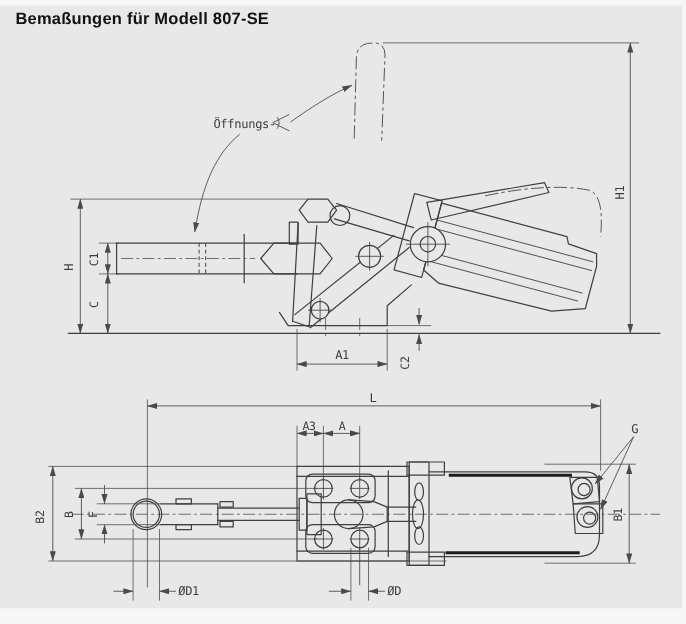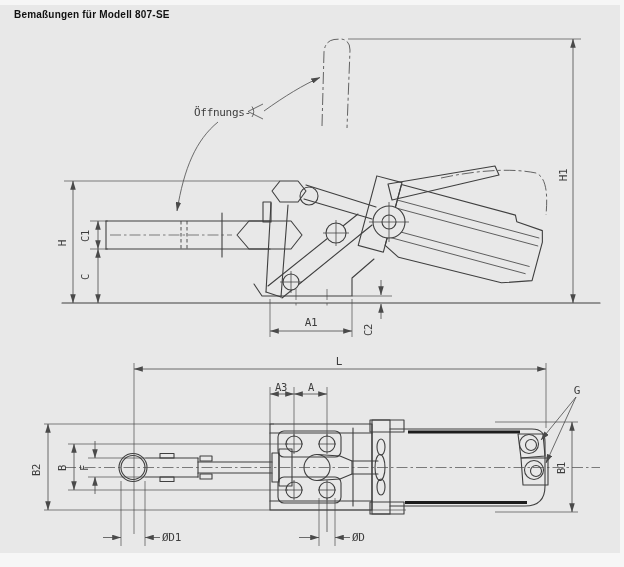--- a/index.html
+++ b/index.html
@@ -1,19 +1,19 @@
 <!DOCTYPE html>
 <html><head>
 <meta charset="utf-8">
 <style>
   html,body{margin:0;padding:0;background:#f6f6f6;}
   .stage{position:relative;width:624px;height:567px;background:#f6f6f6;overflow:hidden;
          font-family:"Liberation Sans", sans-serif;}
   .panel{position:absolute;left:0;top:5px;width:620px;height:548px;background:#e8e8e8;}
-  .title{position:absolute;left:14px;top:9px;font-size:10px;font-weight:bold;color:#111;
+  .title{position:absolute;left:14px;top:9px;font-size:15px;font-weight:bold;color:#111;
          letter-spacing:.2px;}
   svg{position:absolute;left:0;top:0;}
   .out{stroke:#3f3f3f;stroke-width:1.1;fill:none;stroke-linejoin:round;stroke-linecap:round;}
   .thin{stroke:#3f3f3f;stroke-width:.75;fill:none;}
   .dim{stroke:#4a4a4a;stroke-width:.8;fill:none;}
   .ext{stroke:#4a4a4a;stroke-width:.7;fill:none;}
   .cl{stroke:#4a4a4a;stroke-width:.7;fill:none;stroke-dasharray:11 3 2.5 3;}
   .ph{stroke:#4a4a4a;stroke-width:.85;fill:none;stroke-dasharray:12 3 3 3;}
   .dsh{stroke:#3f3f3f;stroke-width:.9;fill:none;stroke-dasharray:3.5 2.5;}
   .hv{stroke:#1c1c1c;stroke-width:2.8;fill:none;}

